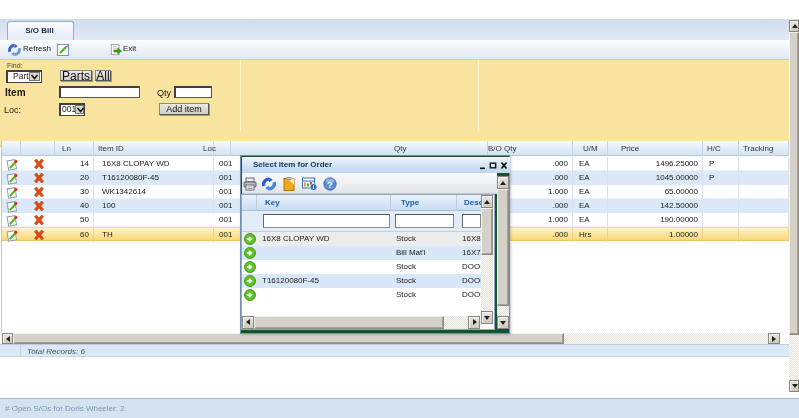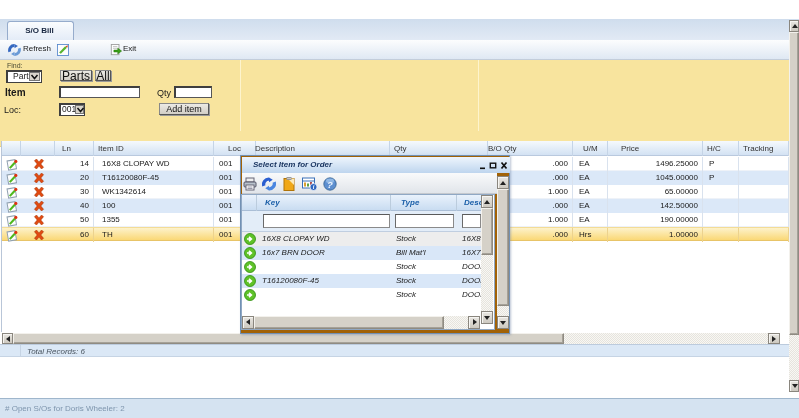--- a/index.html
+++ b/index.html
@@ -57,21 +57,21 @@
 .tri.up   { border-left:3.5px solid transparent; border-right:3.5px solid transparent; border-bottom:4px solid #222; }
 .tri.down { border-left:3.5px solid transparent; border-right:3.5px solid transparent; border-top:4px solid #222; }
 .tri.left { border-top:3.5px solid transparent; border-bottom:3.5px solid transparent; border-right:4px solid #222; }
 .tri.right{ border-top:3.5px solid transparent; border-bottom:3.5px solid transparent; border-left:4px solid #222; }
 
 
 #totbar { left:0; top:344px; width:799px; height:13px; background:#dbe8f6; border-top:1px solid #bccbdd; border-bottom:1px solid #c6d4e4; }
 #statusbar { left:0; top:398px; width:799px; height:20px; background:#d5e3f1; border-top:1px solid #9fb6cc; }
 
 
-#dlg { left:240px; top:155px; width:270px; height:179px; background:#a16207; border:1px solid #7291b4; box-shadow:1px 1px 2px rgba(120,140,170,0.5);font-style:italic; }
+#dlg { left:240px; top:155px; width:270px; height:179px; background:#14532d; border:1px solid #7291b4; box-shadow:1px 1px 2px rgba(120,140,170,0.5); }
 #dlgtitle { position:absolute; left:1px; top:1px; width:268px; height:16px; background:linear-gradient(#eef5fd,#bed5ee); font-weight:bold; color:#1a3560; line-height:15px; padding-left:11px; }
 #dlgtools { position:absolute; left:1px; top:17px; width:255px; height:21px; background:linear-gradient(#f9fafb,#e1e5ea); border-bottom:1px solid #c4c8ce; }
 #dgrid { position:absolute; left:0px; top:38px; width:254px; height:136px; background:#fff; border:1px solid #90a8c4; }
 .dhcell { position:absolute; top:0; height:16px; line-height:16px; font-weight:bold; color:#1b5fa8; border-right:1px solid #bcd; padding-left:5px; }
 #dhead { position:absolute; left:0; top:0; width:239px; height:16px; background:linear-gradient(#e9f2fc,#c9dcf1); border-bottom:1px solid #aabed6; }
 #dfilter { position:absolute; left:0; top:16px; width:239px; height:21px; background:#e3edf8; border-bottom:1px solid #c0cee0; }
 .drow { position:absolute; left:0; width:239px; height:14px; }
 .dcell { position:absolute; top:0; height:14px; line-height:14px; padding-left:5px; color:#1a1a1a; overflow:hidden; white-space:nowrap; }
 .gicon { position:absolute; left:2px; top:1px; }
 .dinput { position:absolute; background:#fff; border:1px solid #8a8a8a; border-top-color:#5a5a5a; border-left-color:#6a6a6a; }
@@ -137,22 +137,21 @@
       </div>
     <div class="gbtn" style="left:159px; top:43px; width:50px; height:12px; line-height:11px; font-size:9px;">Add item</div>
   </div>
 
   <div id="grid" class="abs">
     <div id="ghead">
       <div class="hcell" style="left:0; width:19px;"></div>
       <div class="hcell" style="left:19px; width:34px;"></div>
       <div class="hcell" style="left:53px; width:39px; padding-left:7px;">Ln</div>
       <div class="hcell" style="left:92px; width:120px;">Item ID</div>
-      <div class="hcell" style="left:220px; width:34px; padding-left:6px;">Loc</div>
-      <div class="hcell" style="left:246px; width:142px; padding-left:7px;">Description</div>
+      <div class="hcell" style="left:195px; width:34px; padding-left:6px;">Loc</div>
       <div class="hcell" style="left:388px; width:98px;">Qty</div>
       <div class="hcell" style="left:486px; width:85px; padding-left:0px;">B/O Qty</div>
       <div class="hcell" style="left:571px; width:35px; padding-left:10px;">U/M</div>
       <div class="hcell" style="left:606px; width:95px; padding-left:13px;">Price</div>
       <div class="hcell" style="left:701px; width:36px;">H/C</div>
       <div class="hcell" style="left:737px; width:50px;">Tracking</div>
     </div>
 
     <div class="grow white" style="top:16px;">
       <svg class="editicon" style="left:4px;" width="13" height="13" viewBox="0 0 13 13">
@@ -237,21 +236,20 @@
     <div class="grow white" style="top:72px;">
       <svg class="editicon" style="left:4px;" width="13" height="13" viewBox="0 0 13 13">
           <rect x="1.8" y="2.2" width="8" height="9.3" fill="#fdfdfd" stroke="#90a0b0" transform="rotate(-10 6 7)"></rect>
           <path d="M3 9.4 L8.2 3.8 L9.8 5.2 L4.6 10.8 Z" fill="#4fb81e"></path>
           <circle cx="9.8" cy="3.4" r="1.6" fill="#dd3311"></circle>
         </svg>
       <svg class="xicon" style="left:31px; top:2px;" width="12" height="10" viewBox="0 0 13 12">
           <path d="M1 2 L3.5 0 L6.5 3.5 L9.5 0 L12 2 L8.7 6 L12 10 L9.5 12 L6.5 8.5 L3.5 12 L1 10 L4.3 6 Z" fill="#e04a12" stroke="#a03000" stroke-width="0.6"></path>
         </svg>
       <div class="gcell r" style="left:53px; width:39px;">50</div>
-      <div class="gcell" style="left:92px; width:120px; padding-left:8px;">1355</div>
       <div class="gcell" style="left:212px; width:34px; padding-left:5px;">001</div>
       <div class="gcell" style="left:246px; width:142px;"></div>
       <div class="gcell" style="left:388px; width:98px;"></div>
       <div class="gcell r" style="left:486px; width:85px;">1.000</div>
       <div class="gcell" style="left:571px; width:35px; padding-left:6px;">EA</div>
       <div class="gcell r" style="left:606px; width:95px;">190.00000</div>
       <div class="gcell" style="left:701px; width:36px;"></div>
       <div class="gcell" style="left:737px; width:50px;"></div>
     </div>
     <div class="grow" id="yrow" style="top:86px;">
@@ -367,21 +365,20 @@
         <div class="dcell" style="left:15px; width:134px;">16X8 CLOPAY WD</div>
         <div class="dcell" style="left:149px; width:66px;">Stock</div>
         <div class="dcell" style="left:215px; width:24px; padding-left:5px;">16X8 C</div>
       </div>
       <div class="drow" style="top:51px; background:#d9e7f8;">
         <svg class="gicon" width="12" height="12" viewBox="0 0 12 12">
             <circle cx="6" cy="6" r="5.5" fill="#5fc228"></circle>
             <circle cx="6" cy="6" r="5.5" fill="none" stroke="#2f8c10" stroke-width="0.8"></circle>
             <path d="M3 6 L6.6 6 M5 3.8 L7.4 6 L5 8.2" fill="none" stroke="#fff" stroke-width="1.6"></path>
           </svg>
-        <div class="dcell" style="left:15px; width:134px;">16x7 BRN DOOR</div>
         <div class="dcell" style="left:149px; width:66px;">Bill Mat'l</div>
         <div class="dcell" style="left:215px; width:24px; padding-left:5px;">16X7 W</div>
       </div>
       <div class="drow" style="top:65px; background:#fff;">
         <svg class="gicon" width="12" height="12" viewBox="0 0 12 12">
             <circle cx="6" cy="6" r="5.5" fill="#5fc228"></circle>
             <circle cx="6" cy="6" r="5.5" fill="none" stroke="#2f8c10" stroke-width="0.8"></circle>
             <path d="M3 6 L6.6 6 M5 3.8 L7.4 6 L5 8.2" fill="none" stroke="#fff" stroke-width="1.6"></path>
           </svg>
         <div class="dcell" style="left:149px; width:66px;">Stock</div>

